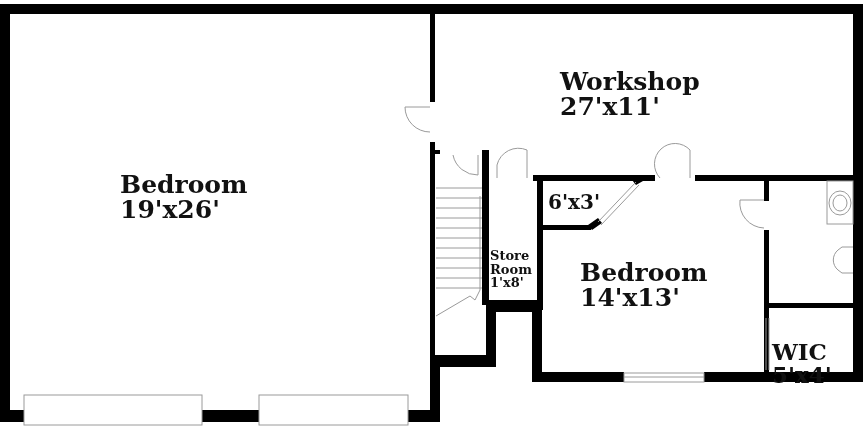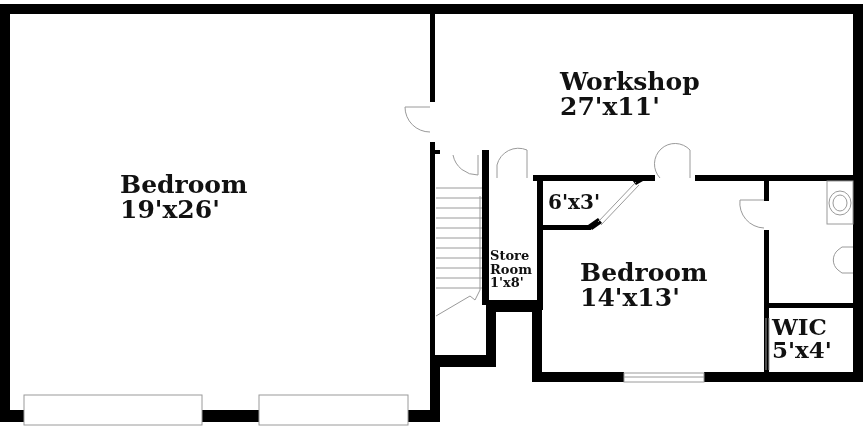--- a/index.html
+++ b/index.html
@@ -1,20 +1,20 @@
 <!DOCTYPE html>
 <html><head>
 <meta charset="utf-8">
 <style>
   html, body { margin:0; padding:0; background:#ffffff; }
   body { width:863px; height:426px; position:relative; overflow:hidden; font-family:"DejaVu Serif","Liberation Serif",serif; }
   svg { position:absolute; left:0; top:0; }
   .label { position:absolute; text-align:left; font-weight:bold; color:#111; line-height:1.0; white-space:nowrap; }
   .big { font-size:25px; }
-  .med { font-size:23px; }
+  .med { font-size:23px;margin-top:25px; }
   .small { font-size:20px; }
   .tiny { font-size:13px; line-height:1.05;margin-top:31px; }
 </style>
 </head>
 <body>
 
 <svg width="863" height="426" viewBox="0 0 863 426">
 
   <g fill="#000">
 

